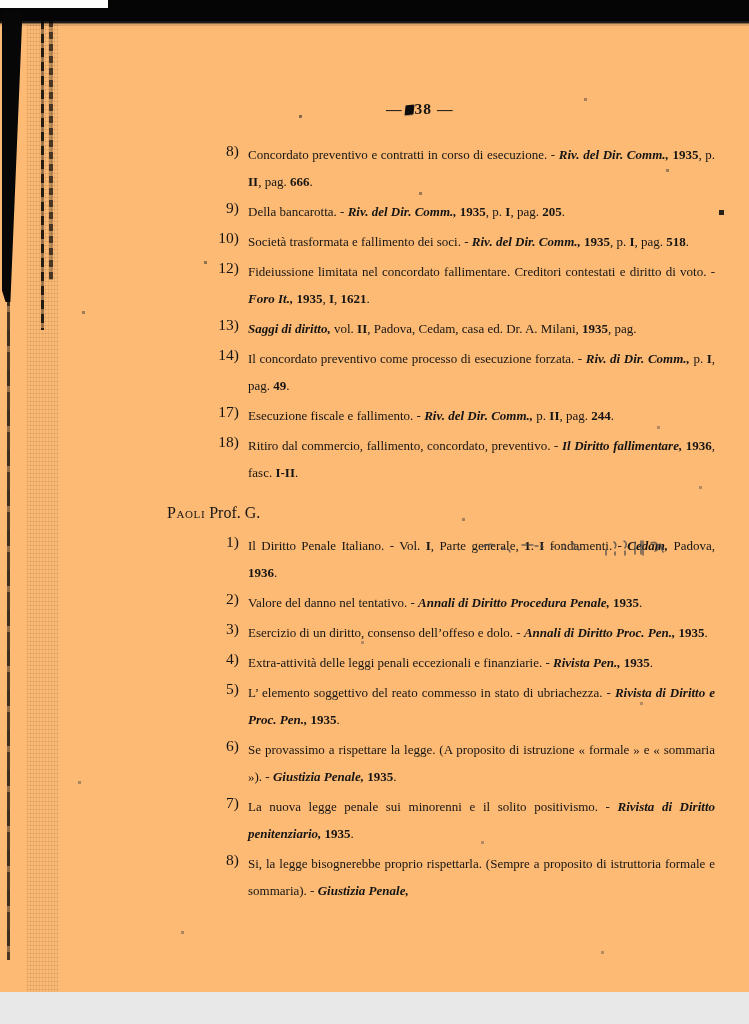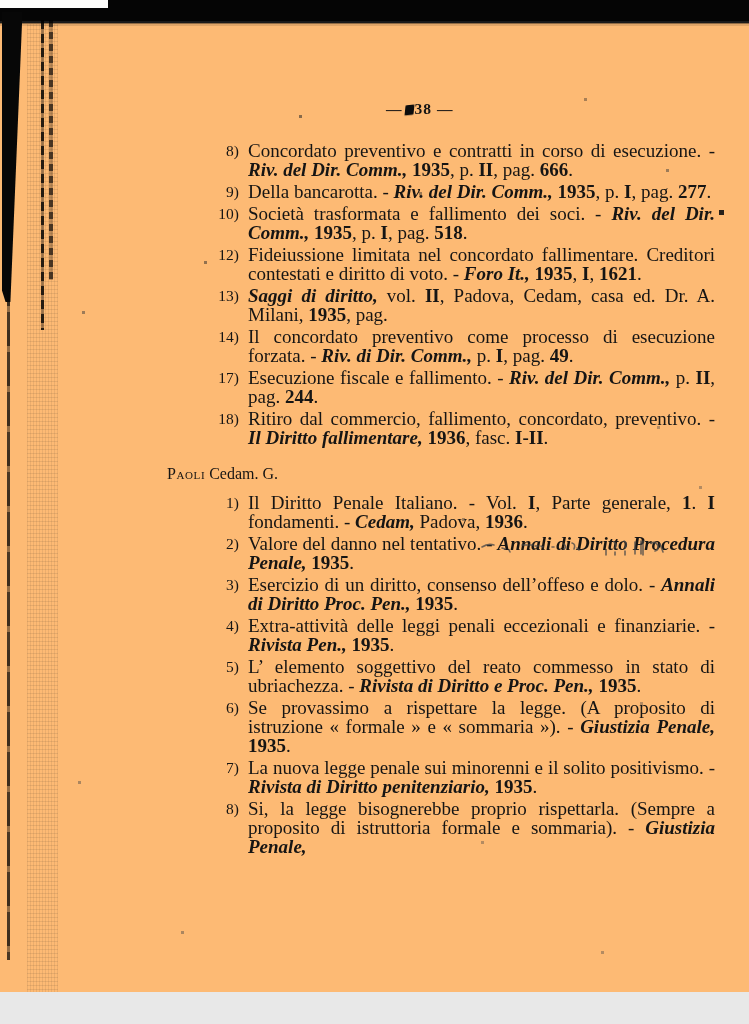--- a/index.html
+++ b/index.html
@@ -75,21 +75,21 @@
   }
   
   .content{position:absolute;left:0;top:0;width:749px;}
   .biblio{position:absolute;left:209px;top:141px;width:506px;}
   .entry{display:flex;align-items:flex-start;margin-bottom:3px;}
   .entry-num{
     flex:0 0 30px;text-align:right;margin-right:9px;
     font-size:15.5px;line-height:19px;white-space:nowrap;
   }
   .entry-text{
-    flex:1 1 auto;font-size:19px;line-height:19px;
+    flex:1 1 auto;font-size:13px;line-height:27px;
     text-align:justify;
   }
   .sg-r{font-style:normal;font-weight:400;}
   .sg-i{font-style:italic;font-weight:700;}
   .sg-b{font-weight:700;}
   .author-heading{
     margin:17px 0 10px -42px;
     font-size:16px;line-height:19px;font-weight:400;white-space:nowrap;
   }
   .author-heading .sc{font-variant:small-caps;letter-spacing:.6px;}
@@ -113,21 +113,21 @@
     <div class="page-number"><span>—</span><span class="blot"></span><span>38</span> <span>—</span></div>
 
     <div class="biblio">
       <div id="list1">
           <div class="entry">
             <span class="entry-num">8)</span>
             <span class="entry-text"><span class="sg-r">Concordato preventivo e contratti in corso di esecuzione. - </span><span class="sg-i">Riv. del Dir. Comm., </span><span class="sg-b">1935</span><span class="sg-r">, p. </span><span class="sg-b">II</span><span class="sg-r">, pag. </span><span class="sg-b">666</span><span class="sg-r">.</span></span>
           </div>
           <div class="entry">
             <span class="entry-num">9)</span>
-            <span class="entry-text"><span class="sg-r">Della bancarotta. - </span><span class="sg-i">Riv. del Dir. Comm., </span><span class="sg-b">1935</span><span class="sg-r">, p. </span><span class="sg-b">I</span><span class="sg-r">, pag. </span><span class="sg-b">277</span><span class="sg-r">.</span></span>
+            <span class="entry-text"><span class="sg-r">Della bancarotta. - </span><span class="sg-i">Riv. del Dir. Comm., </span><span class="sg-b">1935</span><span class="sg-r">, p. </span><span class="sg-b">I</span><span class="sg-r">, pag. </span><span class="sg-b">205</span><span class="sg-r">.</span></span>
           </div>
           <div class="entry">
             <span class="entry-num">10)</span>
             <span class="entry-text"><span class="sg-r">Società trasformata e fallimento dei soci. - </span><span class="sg-i">Riv. del Dir. Comm., </span><span class="sg-b">1935</span><span class="sg-r">, p. </span><span class="sg-b">I</span><span class="sg-r">, pag. </span><span class="sg-b">518</span><span class="sg-r">.</span></span>
           </div>
           <div class="entry">
             <span class="entry-num">12)</span>
             <span class="entry-text"><span class="sg-r">Fideiussione limitata nel concordato fallimentare. Creditori contestati e diritto di voto. - </span><span class="sg-i">Foro It., </span><span class="sg-b">1935</span><span class="sg-r">, </span><span class="sg-b">I</span><span class="sg-r">, </span><span class="sg-b">1621</span><span class="sg-r">.</span></span>
           </div>
           <div class="entry">
@@ -141,21 +141,21 @@
           <div class="entry">
             <span class="entry-num">17)</span>
             <span class="entry-text"><span class="sg-r">Esecuzione fiscale e fallimento. - </span><span class="sg-i">Riv. del Dir. Comm., </span><span class="sg-r">p. </span><span class="sg-b">II</span><span class="sg-r">, pag. </span><span class="sg-b">244</span><span class="sg-r">.</span></span>
           </div>
           <div class="entry">
             <span class="entry-num">18)</span>
             <span class="entry-text"><span class="sg-r">Ritiro dal commercio, fallimento, concordato, preventivo. - </span><span class="sg-i">Il Diritto fallimentare, </span><span class="sg-b">1936</span><span class="sg-r">, fasc. </span><span class="sg-b">I-II</span><span class="sg-r">.</span></span>
           </div>
         </div>
       <div class="author-heading">
-        <span class="sc">Paoli</span><span> Cedam. G.</span>
+        <span class="sc">Paoli</span><span> Prof. G.</span>
       </div>
       <div id="list2">
           <div class="entry">
             <span class="entry-num">1)</span>
             <span class="entry-text"><span class="sg-r">Il Diritto Penale Italiano. - Vol. </span><span class="sg-b">I</span><span class="sg-r">, Parte generale, </span><span class="sg-b">1</span><span class="sg-r">. </span><span class="sg-b">I</span><span class="sg-r"> fondamenti. - </span><span class="sg-i">Cedam, </span><span class="sg-r">Padova, </span><span class="sg-b">1936</span><span class="sg-r">.</span></span>
           </div>
           <div class="entry">
             <span class="entry-num">2)</span>
             <span class="entry-text"><span class="sg-r">Valore del danno nel tentativo. - </span><span class="sg-i">Annali di Diritto Procedura Penale, </span><span class="sg-b">1935</span><span class="sg-r">.</span></span>
           </div>

